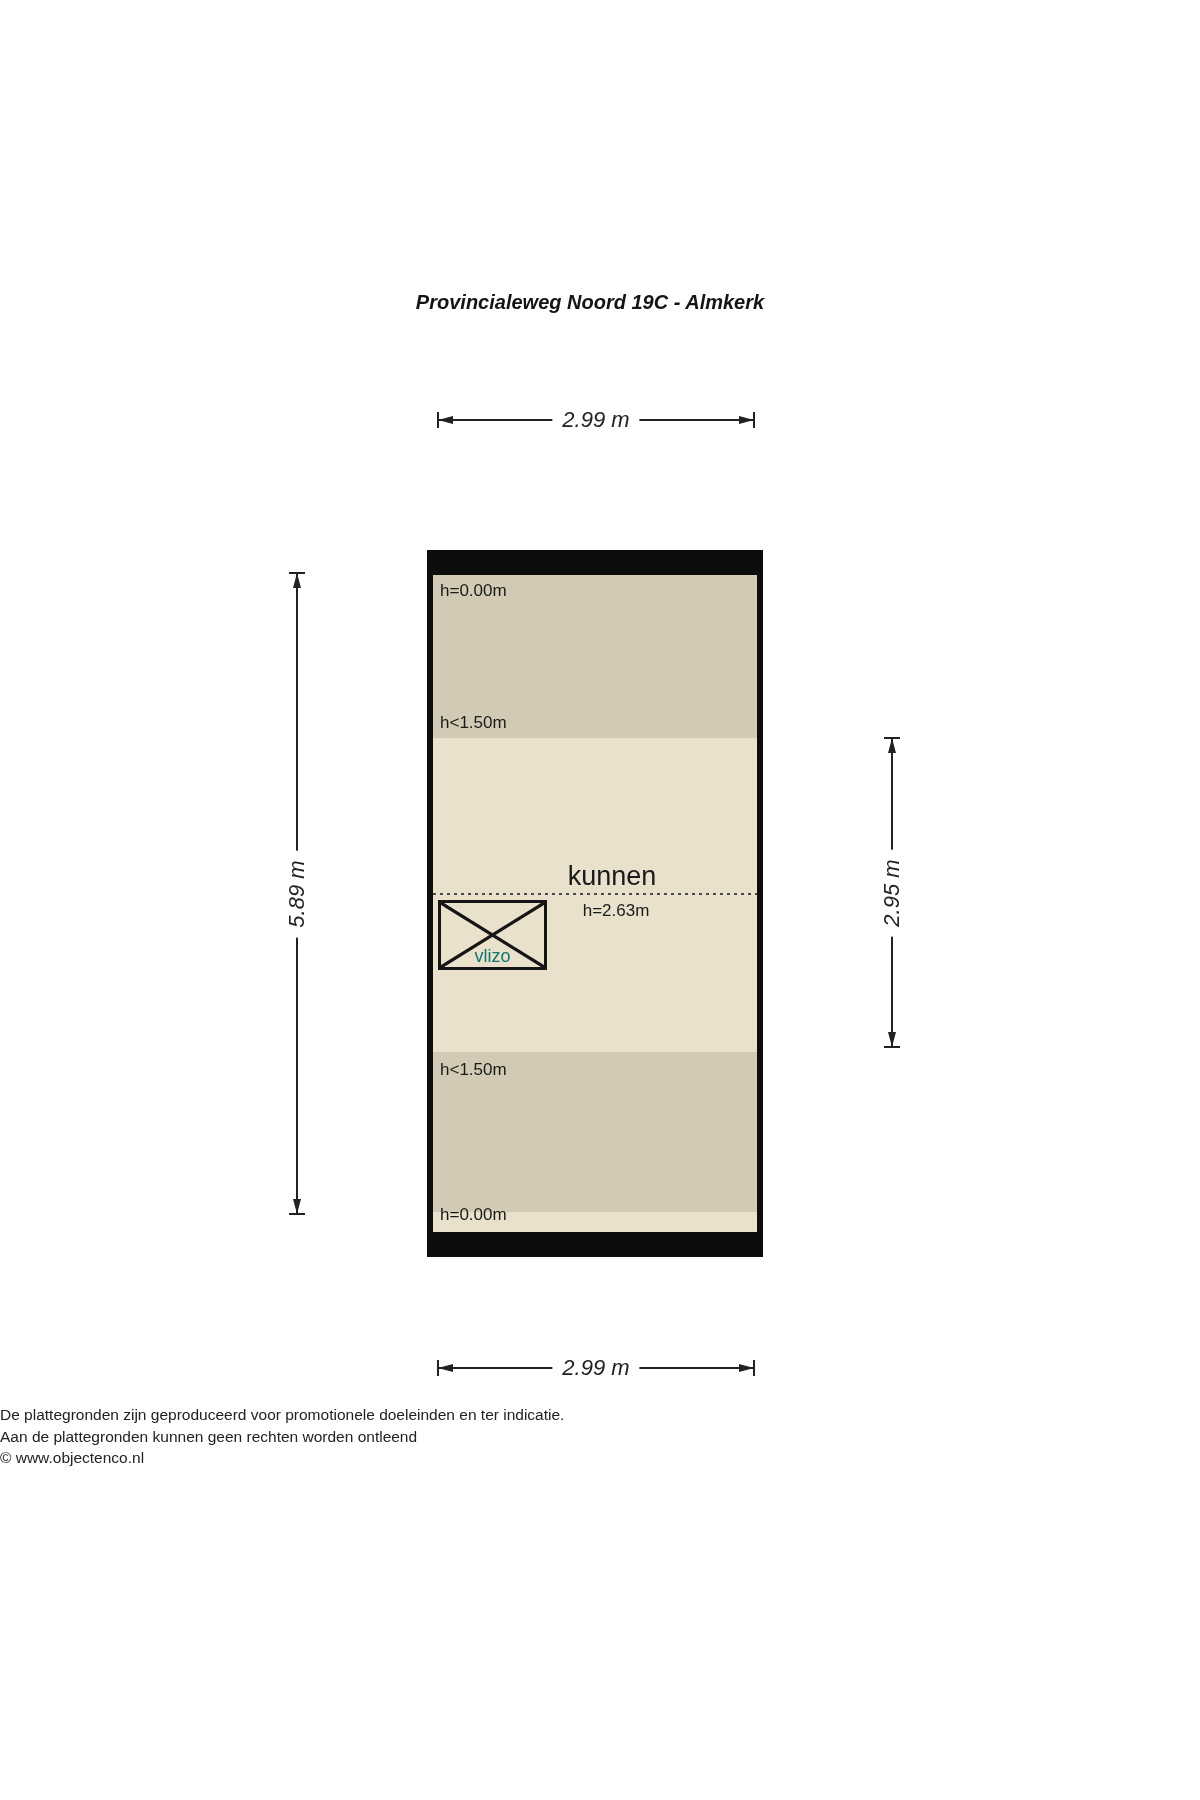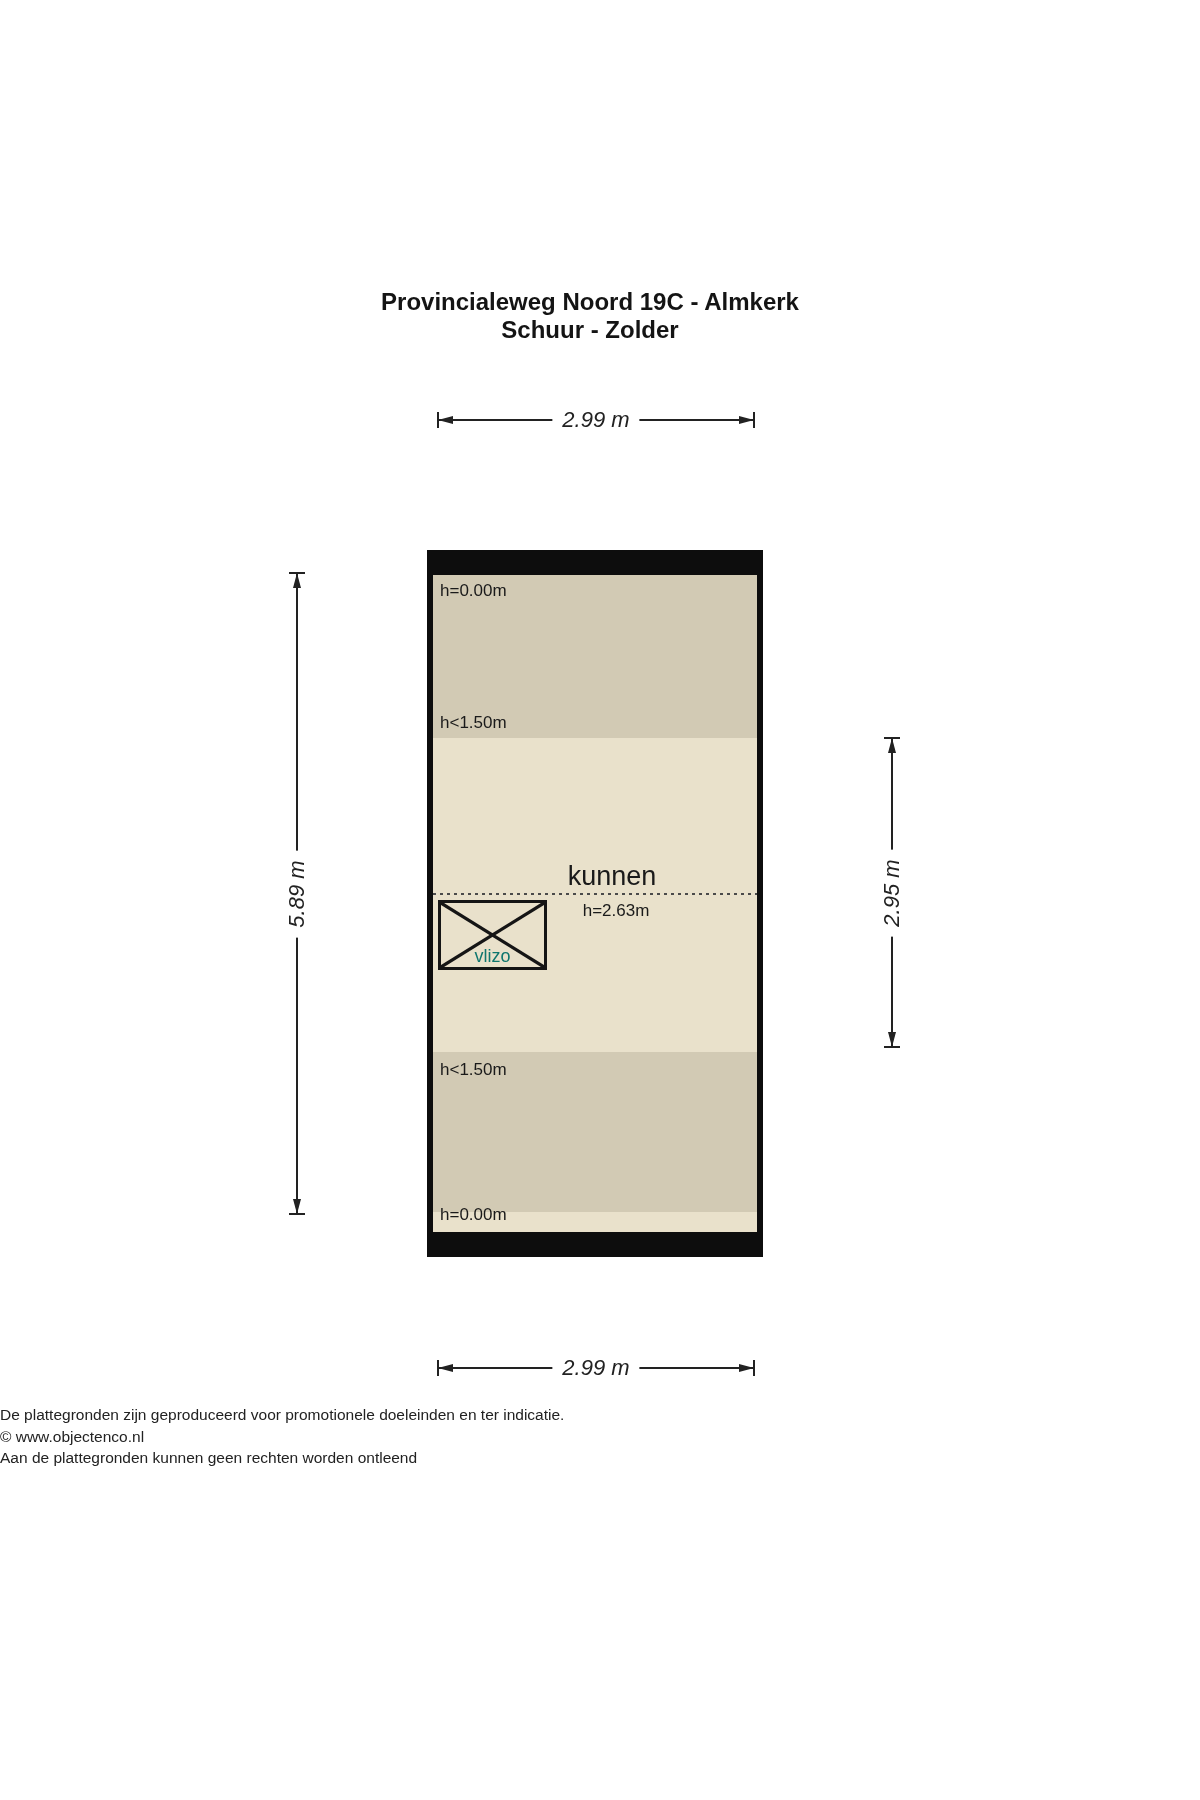--- a/index.html
+++ b/index.html
@@ -16,22 +16,23 @@
     position:relative;
     width:1200px;height:1800px;
     background:var(--background);
     font-family:"Liberation Sans", sans-serif;
     color:var(--text);
     overflow:hidden;
   }
   
   .title-block{
     position:absolute;left:0;top:288px;width:1180px;
-    text-align:center;font-weight:bold;font-size:24px;line-height:28px;
+    text-align:center;font-weight:bold;font-size:20px;line-height:28px;
     color:#141414;
+    font-style:italic;
   }
   
   .dim{position:absolute;font-style:italic;}
   .dim .line-h{position:absolute;left:2px;right:2px;top:11px;height:2px;background:var(--line);}
   .dim .line-v{position:absolute;top:2px;bottom:2px;left:11px;width:2px;background:var(--line);}
   .dim .tick-l{position:absolute;left:0;top:4px;width:2px;height:16px;background:var(--line);}
   .dim .tick-r{position:absolute;right:0;top:4px;width:2px;height:16px;background:var(--line);}
   .dim .tick-t{position:absolute;top:0;left:4px;height:2px;width:16px;background:var(--line);}
   .dim .tick-b{position:absolute;bottom:0;left:4px;height:2px;width:16px;background:var(--line);}
   .dim .arr-l{position:absolute;left:1px;top:7.5px;width:0;height:0;
@@ -70,21 +71,20 @@
     font-size:15.5px;line-height:21.5px;color:#222;
   }
 </style>
 </head>
 <body>
 
 <div class="page">
 
   <div class="title-block">
     <div>Provincialeweg Noord 19C - Almkerk</div>
-    <div>Schuur - Zolder</div>
   </div>
 
   <div class="dim" style="left:437px;top:408px;width:318px;height:24px;">
     <div class="line-h"></div>
     <span class="tick-l"></span>
     <span class="tick-r"></span>
     <span class="arr-l"></span>
     <span class="arr-r"></span>
     <span class="lbl">2.99 m</span>
   </div>
@@ -138,17 +138,17 @@
     <div class="line-h"></div>
     <span class="tick-l"></span>
     <span class="tick-r"></span>
     <span class="arr-l"></span>
     <span class="arr-r"></span>
     <span class="lbl">2.99 m</span>
   </div>
 
   <div class="footer">
     <div>De plattegronden zijn geproduceerd voor promotionele doeleinden en ter indicatie.</div>
+    <div>Aan de plattegronden kunnen geen rechten worden ontleend</div>
     <div>© www.objectenco.nl</div>
-    <div>Aan de plattegronden kunnen geen rechten worden ontleend</div>
   </div>
 
 </div>
 
 </body></html>

